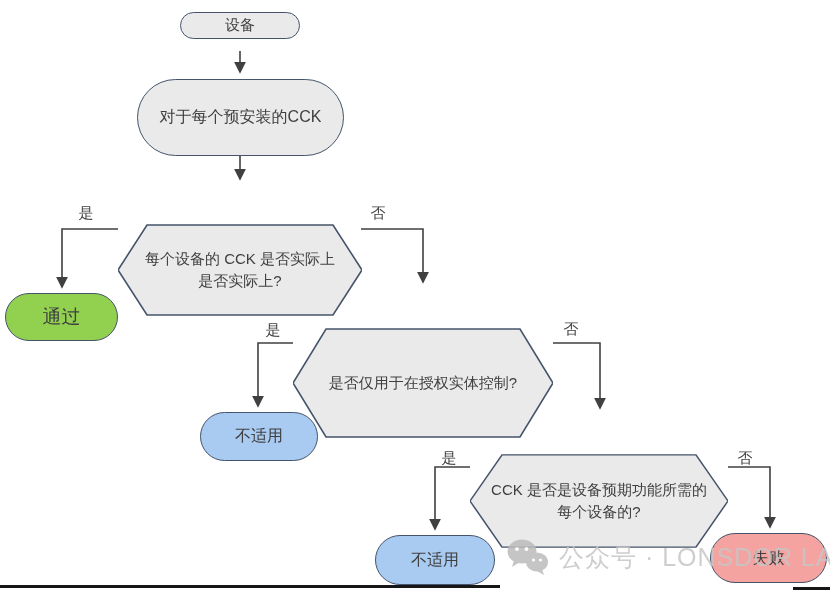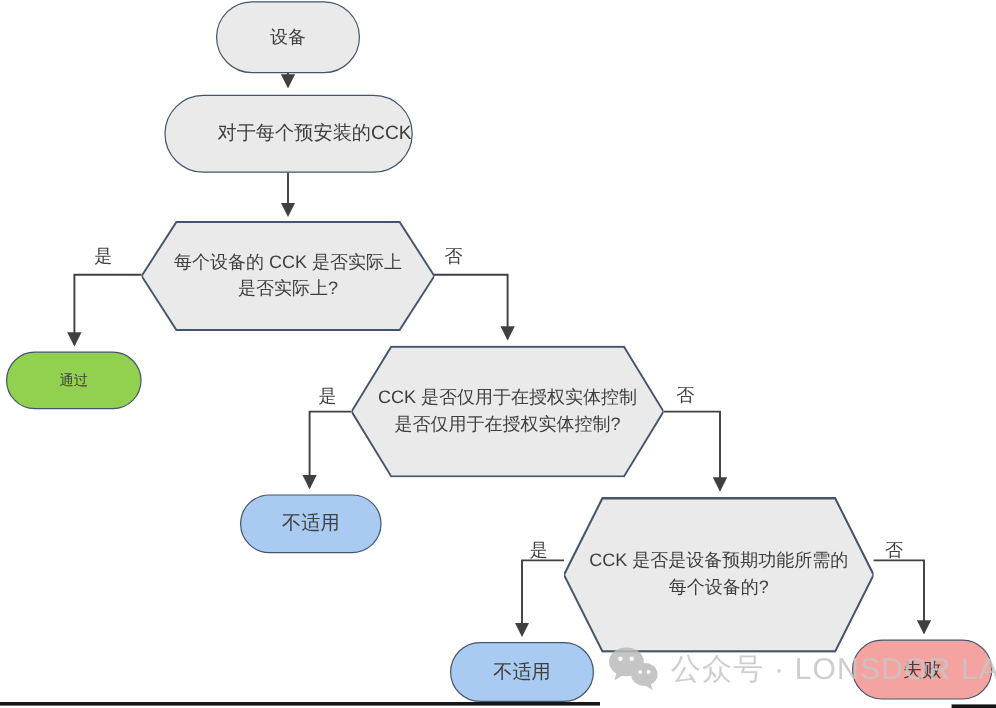--- a/index.html
+++ b/index.html
@@ -4,21 +4,21 @@
 <style>
   html,body{margin:0;padding:0;background:#fff;}
   .canvas{
     position:relative;width:830px;height:590px;background:#ffffff;overflow:hidden;
     font-family:"Liberation Sans","DejaVu Sans",sans-serif;color:#3f3f3f;
   }
   .edges{position:absolute;left:0;top:0;width:830px;height:590px;z-index:1;}
   .node{position:absolute;z-index:2;display:flex;align-items:center;justify-content:center;
     text-align:center;box-sizing:border-box;font-size:15px;}
   .pill{border:1.6px solid #44546a;border-radius:999px;}
-  .hex{background:transparent;}
+  .hex{background:transparent;margin-top:40px;}
   .hex-svg{position:absolute;left:0;top:0;width:100%;height:100%;}
   .hex-label{position:relative;z-index:1;line-height:1.5;font-size:15px;}
   .edge-label{position:absolute;z-index:2;font-size:15px;color:#3f3f3f;transform:translateX(-50%);}
   .watermark{position:absolute;left:506px;top:536px;height:42px;display:flex;align-items:center;
     gap:9px;z-index:3;opacity:0.85;}
   .watermark-text{font-size:25px;color:#c6c6c6;letter-spacing:1px;white-space:nowrap;}
   .bottom-line{position:absolute;height:2.5px;background:#161616;z-index:1;}
   .bl-left{left:0;top:585px;width:500px;}
   .bl-right{left:793px;top:587px;width:37px;}
 </style>
@@ -38,61 +38,60 @@
       <path d="M240,144 L240,179" marker-end="url(#ah)"></path>
       <path d="M118,229 L62,229 L62,287" marker-end="url(#ah)"></path>
       <path d="M361,229 L423,229 L423,282" marker-end="url(#ah)"></path>
       <path d="M293,343 L258,343 L258,406" marker-end="url(#ah)"></path>
       <path d="M553,343 L600,343 L600,408" marker-end="url(#ah)"></path>
       <path d="M470,467 L435,467 L435,529" marker-end="url(#ah)"></path>
       <path d="M728,467 L770,467 L770,527" marker-end="url(#ah)"></path>
     </g>
   </svg>
 
-  <div class="node pill" style="left: 180px; top: 1px; width: 120px; height: 60px; background-color: rgb(234, 234, 234); border-color: rgb(68, 84, 106);">
+  <div class="node pill" style="left: 180px; top: 12px; width: 120px; height: 27px; background-color: rgb(234, 234, 234); border-color: rgb(68, 84, 106);">
     <span>设备</span>
   </div>
 
-  <div class="node pill" style="left: 137px; top: 79px; width: 207px; height: 65px; font-size: 16px; background-color: rgb(234, 234, 234); border-color: rgb(68, 84, 106); justify-content: flex-end;">
+  <div class="node pill" style="left: 137px; top: 79px; width: 207px; height: 77px; font-size: 16px; background-color: rgb(234, 234, 234); border-color: rgb(68, 84, 106);">
     <span>对于每个预安装的CCK</span>
   </div>
 
   <div class="node hex" style="left:118px;top:184px;width:244px;height:92px;">
     <svg class="hex-svg" viewBox="0 0 244 92" preserveAspectRatio="none">
       <polygon points="0,46 29,1 215,1 244,46 215,91 29,91" stroke-width="1.6" fill="#eaeaea" stroke="#44546a"></polygon>
     </svg>
     <div class="hex-label">
       <div>每个设备的 CCK 是否实际上</div>
       <div>是否实际上?</div>
     </div>
   </div>
   <span class="edge-label" style="left:86px;top:204px;">是</span>
   <span class="edge-label" style="left:378px;top:204px;">否</span>
 
-  <div class="node pill" style="left: 5px; top: 293px; width: 113px; height: 48px; font-size: 12px; background-color: rgb(146, 208, 80); border-color: rgb(68, 84, 106);">
+  <div class="node pill" style="left: 5px; top: 293px; width: 113px; height: 48px; font-size: 19px; background-color: rgb(146, 208, 80); border-color: rgb(68, 84, 106);">
     <span>通过</span>
   </div>
 
   <div class="node hex" style="left:293px;top:288px;width:260px;height:110px;">
     <svg class="hex-svg" viewBox="0 0 260 110" preserveAspectRatio="none">
       <polygon points="0,55 33,1 227,1 260,55 227,109 33,109" stroke-width="1.6" fill="#eaeaea" stroke="#44546a"></polygon>
     </svg>
     <div class="hex-label">
-      <div>CCK 是否仅用于在授权实体控制</div>
       <div>是否仅用于在授权实体控制?</div>
     </div>
   </div>
   <span class="edge-label" style="left:273px;top:321px;">是</span>
   <span class="edge-label" style="left:571px;top:320px;">否</span>
 
   <div class="node pill" style="left: 200px; top: 412px; width: 118px; height: 49px; font-size: 16px; background-color: rgb(169, 203, 242); border-color: rgb(68, 84, 106);">
     <span>不适用</span>
   </div>
 
-  <div class="node hex" style="left:470px;top:414px;width:258px;height:130px;">
+  <div class="node hex" style="left:470px;top:414px;width:258px;height:94px;">
     <svg class="hex-svg" viewBox="0 0 258 106" preserveAspectRatio="none">
       <polygon points="0,53 32,1 226,1 258,53 226,105 32,105" stroke-width="1.6" fill="#eaeaea" stroke="#44546a"></polygon>
     </svg>
     <div class="hex-label">
       <div>CCK 是否是设备预期功能所需的</div>
       <div>每个设备的?</div>
     </div>
   </div>
   <span class="edge-label" style="left:449px;top:449px;">是</span>
   <span class="edge-label" style="left:745px;top:449px;">否</span>

